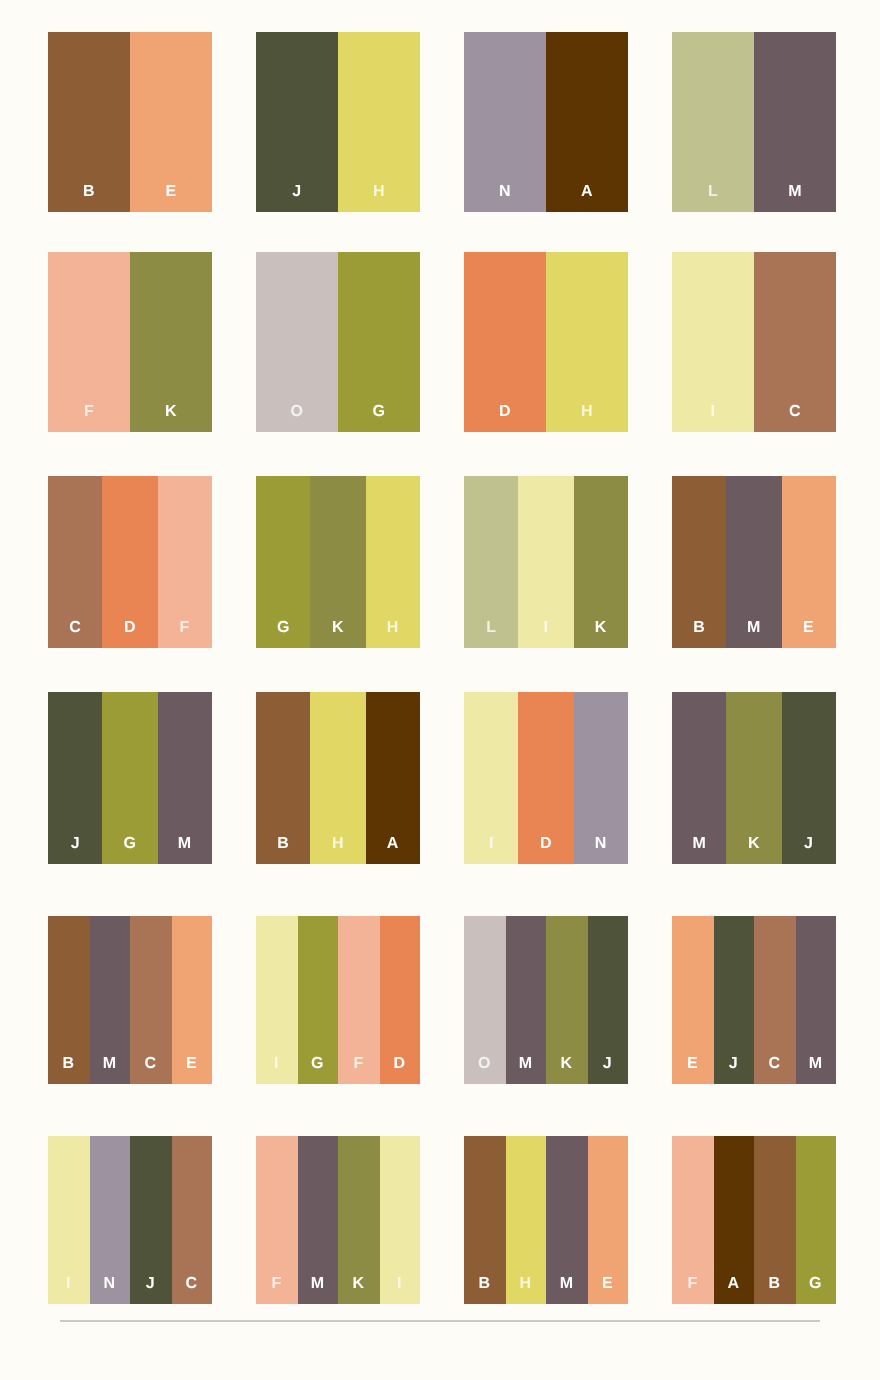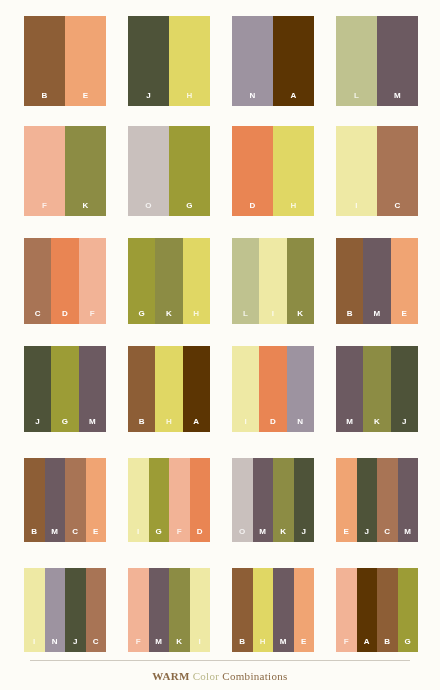--- a/index.html
+++ b/index.html
@@ -379,18 +379,15 @@
           </div>
           <div class="band" style="background: rgb(156, 156, 54);">
             <div class="band-label">G</div>
           </div>
         </div>
       </div>
     </div>
 
   <div class="footer">
     <div class="rule"></div>
-    <div class="caption">
-      <span class="cap-warm">WARM</span><span>&nbsp;</span><span class="cap-color">Color</span><span>&nbsp;</span><span class="cap-comb">Combinations</span>
-    </div>
   </div>
 
 </div>
 
 </body></html>

